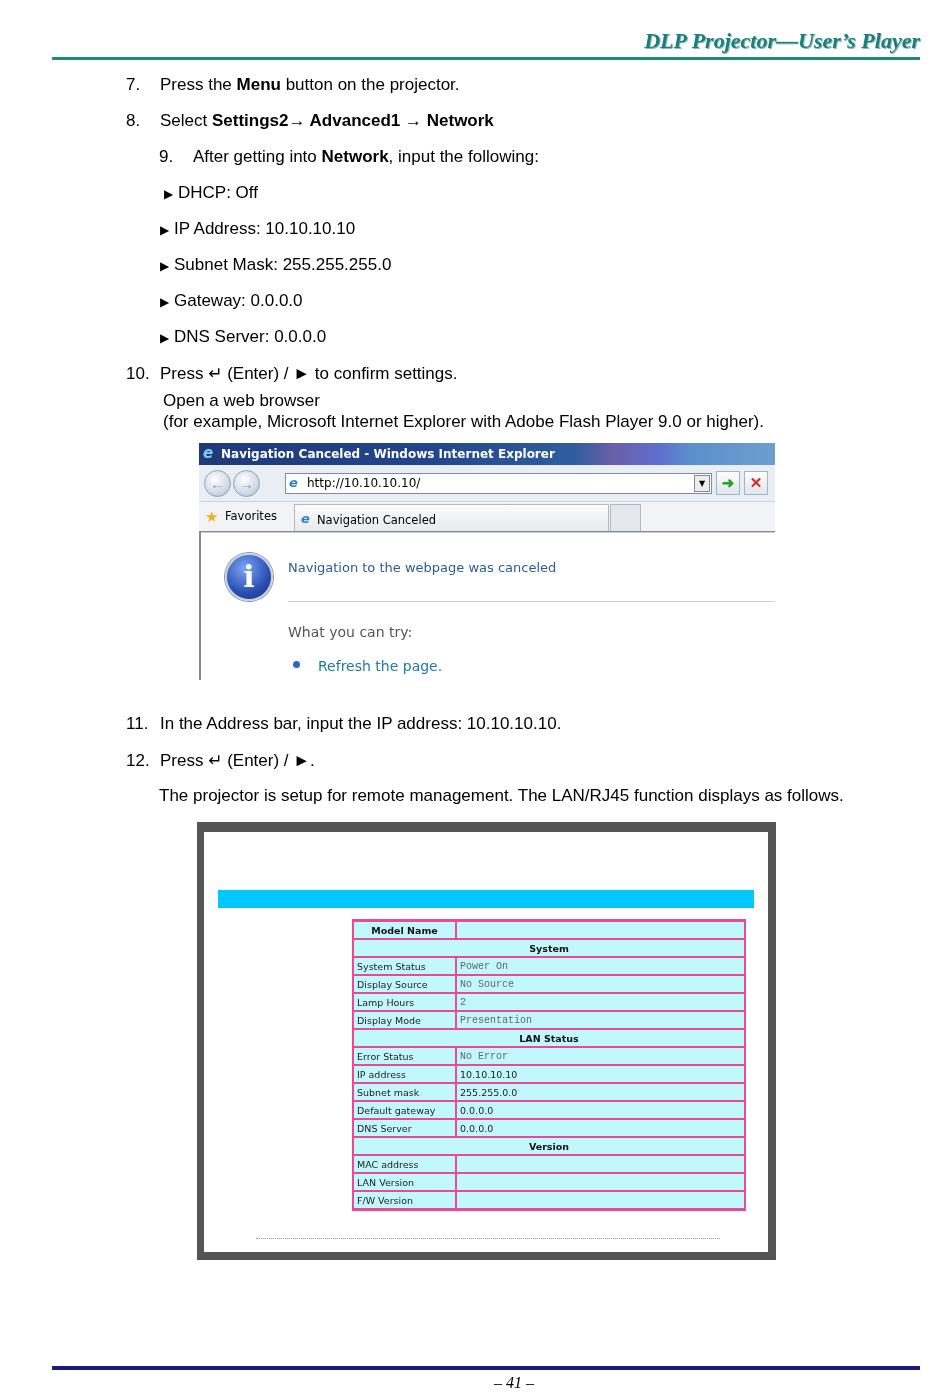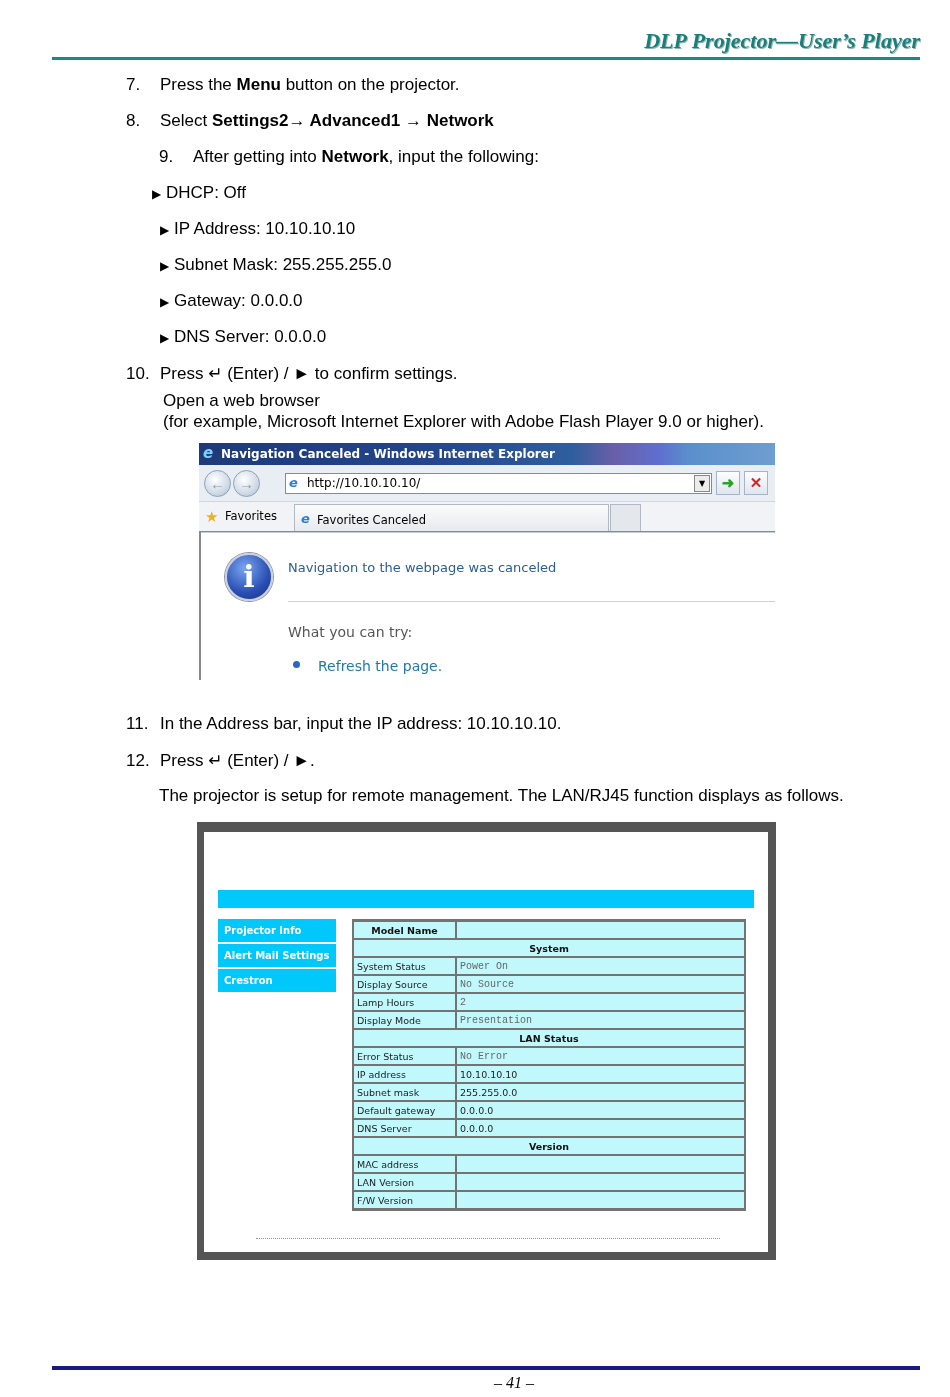--- a/index.html
+++ b/index.html
@@ -35,21 +35,21 @@
   .ie-hr{position:absolute;left:87px;top:69px;width:489px;height:1px;background:#d0d0d0;}
   .ie-try{position:absolute;left:87px;top:92px;font-size:14px;color:#555;}
   .ie-dot{position:absolute;left:92px;top:129px;width:7px;height:7px;border-radius:50%;background:#2a66c8;}
   .ie-ref{position:absolute;left:117px;top:126px;font-size:14px;color:#1e7aa5;}
   
   .lan{position:absolute;left:197px;top:822px;width:579px;height:438px;background:#555;}
   .lan-inner{position:absolute;left:7px;top:10px;width:564px;height:420px;background:#fff;}
   .lan-bar{position:absolute;left:14px;top:58px;width:536px;height:18px;background:#00c8fa;}
   .side{position:absolute;left:14px;top:87px;width:118px;}
   .side div{height:23px;background:#00c8fa;color:#fff;font-family:"DejaVu Sans",sans-serif;font-weight:bold;font-size:10px;line-height:23px;padding-left:6px;margin-bottom:2px;}
-  .tbl{position:absolute;left:148px;top:87px;width:394px;background:#737373;padding:1px 0;}
+  .tbl{position:absolute;left:148px;top:87px;width:394px;background:#ec4899;padding:1px 0;}
   .tbl table{border-collapse:separate;border-spacing:2px;width:100%;font-family:"DejaVu Sans",sans-serif;font-size:9.5px;}
   .tbl td{background:#c0f8fc;height:14px;padding:1px 3px;white-space:nowrap;}
   .tbl td.k{width:95px;color:#222;}
   .tbl td.v{color:#666;font-family:Liberation Mono, monospace;font-size:10px;}
   .tbl td.v2{color:#222;}
   .tbl td.sec{text-align:center;font-weight:bold;color:#111;}
   .tbl td.mn{text-align:center;font-weight:bold;color:#111;}
   .dots{position:absolute;left:52px;top:406px;width:464px;border-top:1px dotted #999;}
   .ftr-rule{position:absolute;left:52px;top:1366px;width:868px;height:4px;background:#1a1a80;}
   .ftr-num{position:absolute;left:0;width:950px;top:1374px;text-align:center;font-family:"Liberation Serif",serif;font-style:italic;font-size:16px;padding-left:39px;}
@@ -57,21 +57,21 @@
 </head>
 <body>
 
 <div class="hdr-title">DLP Projector—User’s Player</div>
 <div class="hdr-rule"></div>
 
 <div class="line" style="left:126px;top:75px;"><span class="num">7.</span><span>Press the </span><b>Menu</b><span> button on the projector.</span></div>
 <div class="line" style="left:126px;top:111px;"><span class="num">8.</span><span>Select </span><b>Settings2→ Advanced1 → Network</b><span></span></div>
 <div class="line" style="left:134px;top:147px;margin-left:25px;"><span class="num">9.</span><span>After getting into </span><b>Network</b><span>, input the following:</span></div>
 
-<div class="line" style="left:152px;top:183px;"><span class="bullet">▶</span><span>DHCP: Off</span></div>
+<div class="line" style="left:164px;top:183px;"><span class="bullet">▶</span><span>DHCP: Off</span></div>
 <div class="line" style="left:160px;top:219px;"><span class="bullet">▶</span><span>IP Address: 10.10.10.10</span></div>
 <div class="line" style="left:160px;top:255px;"><span class="bullet">▶</span><span>Subnet Mask: 255.255.255.0</span></div>
 <div class="line" style="left:160px;top:291px;"><span class="bullet">▶</span><span>Gateway: 0.0.0.0</span></div>
 <div class="line" style="left:160px;top:327px;"><span class="bullet">▶</span><span>DNS Server: 0.0.0.0</span></div>
 
 <div class="line" style="left:126px;top:363px;"><span class="num">10.</span><span>Press ↵ (Enter) / ► to confirm settings.</span></div>
 <div class="line" style="left:163px;top:391px;">Open a web browser</div>
 <div class="line" style="left:163px;top:412px;">(for example, Microsoft Internet Explorer with Adobe Flash Player 9.0 or higher).</div>
 
 <div class="ie">
@@ -84,46 +84,41 @@
     <div class="navbtn" style="left:34px;">→</div>
     <div class="addr"><span class="pg">e</span><span>http://10.10.10.10/</span><span class="dd">▼</span></div>
     <div class="gobtn">➜</div>
     <div class="stopbtn">✕</div>
   </div>
   <div class="ie-fav">
     <span class="favstar">★</span>
     <span class="favlbl">Favorites</span>
     <div class="tab">
         <span class="pg">e</span>
-        <span class="lbl">Favorites Canceled</span>
+        <span class="lbl">Navigation Canceled</span>
       </div>
     <div class="newtab"></div>
   </div>
   <div class="ie-body">
     <div class="info-icon">i</div>
     <div class="ie-h">Navigation to the webpage was canceled</div>
     <div class="ie-hr"></div>
     <div class="ie-try">What you can try:</div>
     <div class="ie-dot"></div>
     <div class="ie-ref">Refresh the page.</div>
   </div>
 </div>
 
 <div class="line" style="left:126px;top:714px;"><span class="num">11.</span><span>In the Address bar, input the IP address: 10.10.10.10.</span></div>
 <div class="line" style="left:126px;top:750px;"><span class="num">12.</span><span>Press ↵ (Enter) / ►.</span></div>
 <div class="line" style="left:159px;top:786px;">The projector is setup for remote management. The LAN/RJ45 function displays as follows.</div>
 
 <div class="lan">
   <div class="lan-inner">
     <div class="lan-bar"></div>
-    <div class="side">
-      <div>Projector Info</div>
-      <div>Alert Mail Settings</div>
-      <div>Crestron</div>
-    </div>
     <div class="tbl">
       <table>
         <tbody>
             <tr>
               <td class="mn">Model Name</td>
               <td class="v"></td>
             </tr>
         <tr>
               <td class="sec" colspan="2">System</td>
             </tr>

